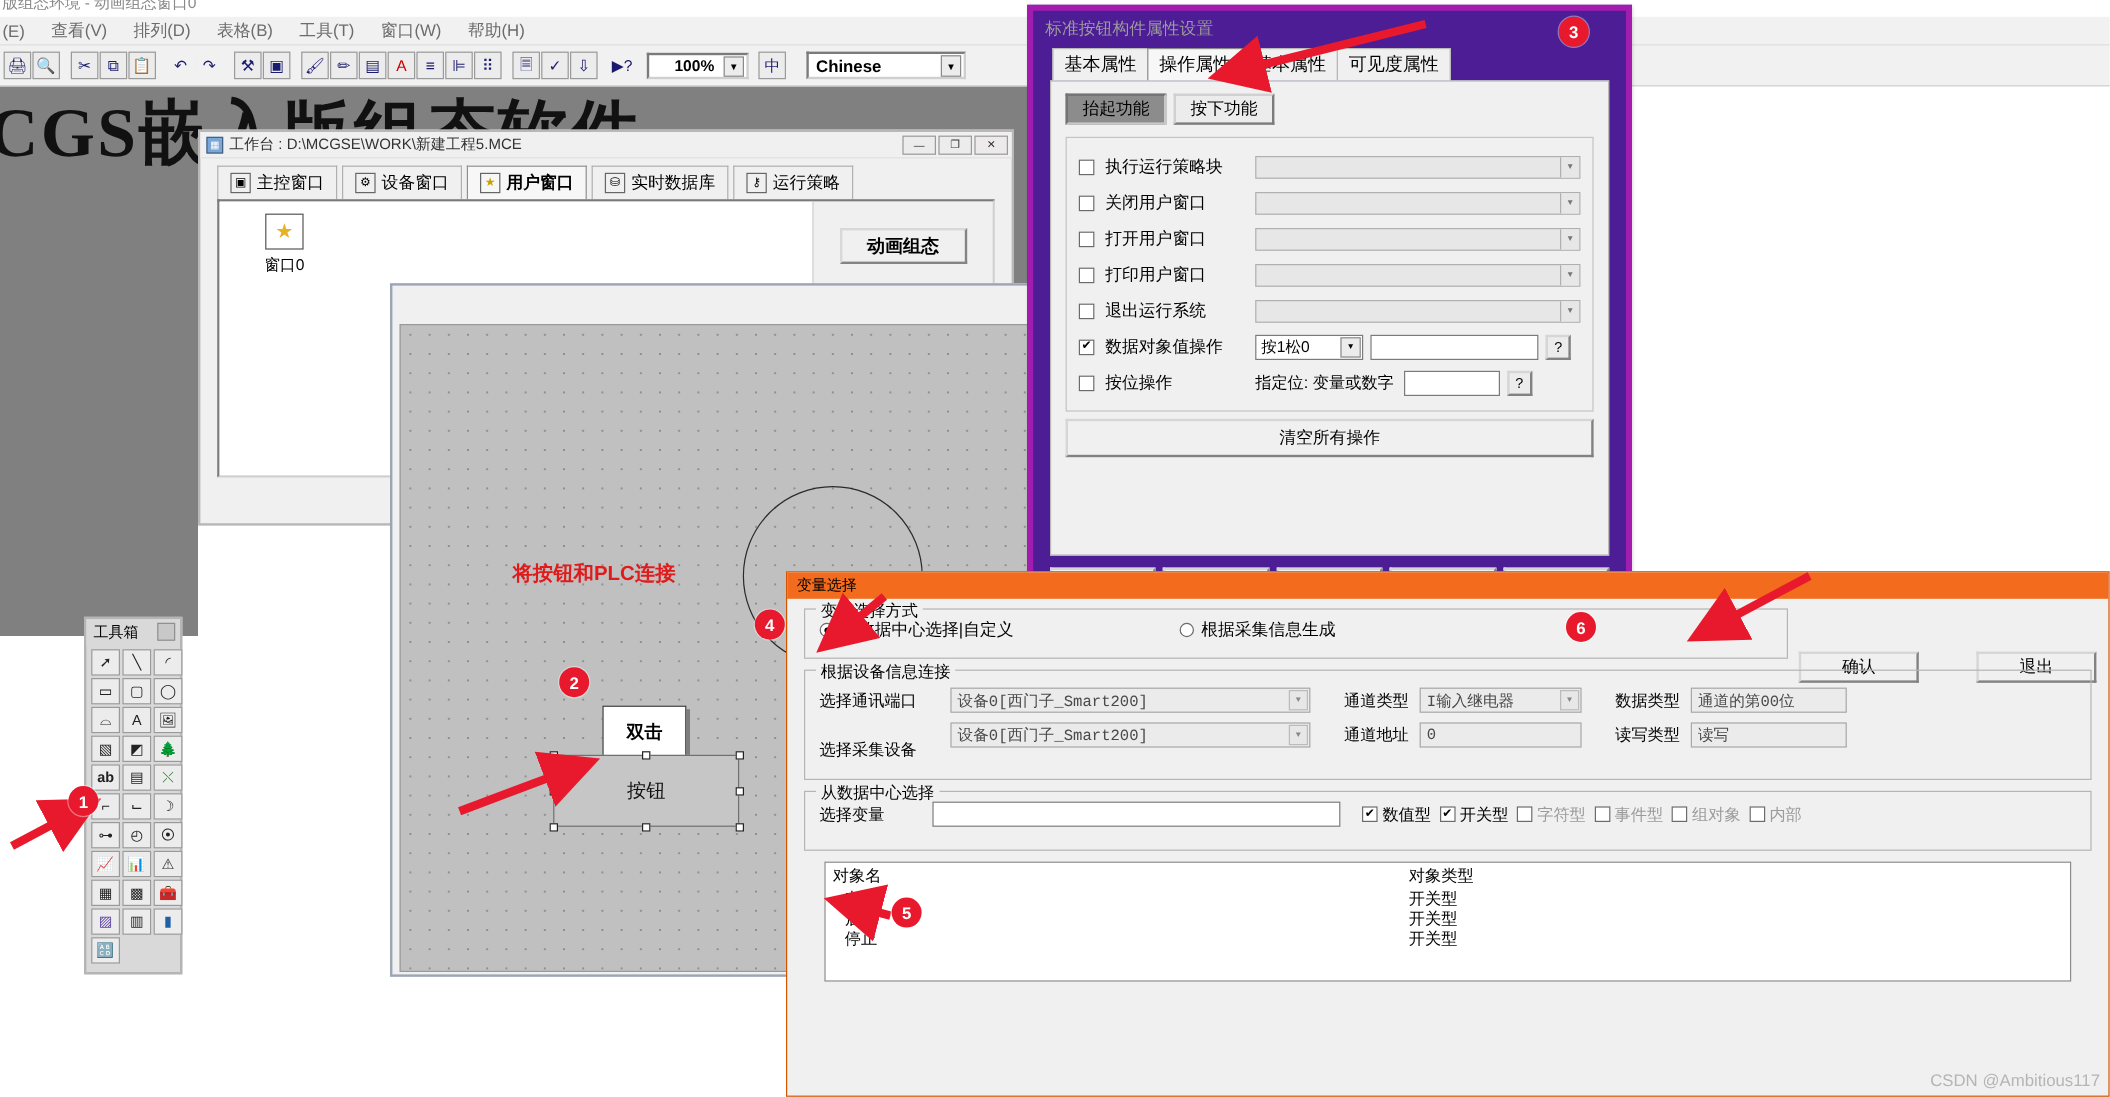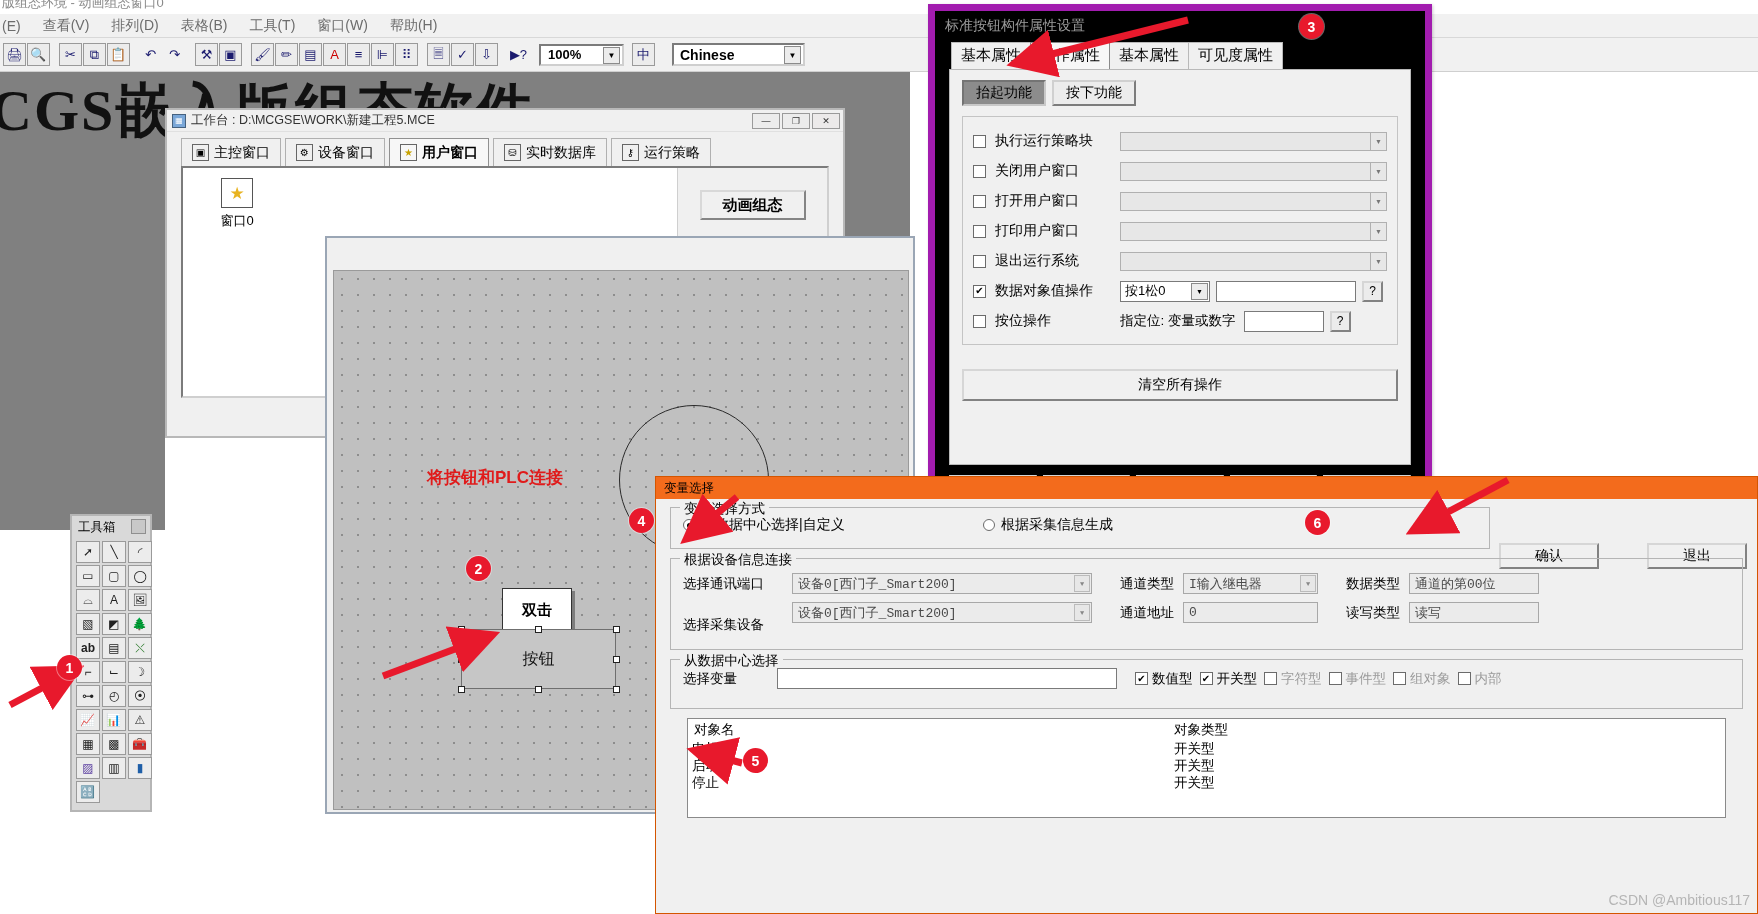--- a/index.html
+++ b/index.html
@@ -38,21 +38,21 @@
   .tbtn {
     width:23px; height:23px; margin-right:1px;
     border:1px solid transparent; background:#f1f1f1;
     display:flex; align-items:center; justify-content:center;
     font-size:13px; color:#1a1a6e; position:relative;
   }
   .tbtn.box { border:1px solid #9a9a9a; background:#ececec; }
   .tsep { width:8px; }
   .zoomsel {
     width:85px; height:22px; border:2px inset #cfcfcf; background:#fff;
-    display:flex; align-items:center; padding-left:7px;
+    display:flex; align-items:center; padding-left:21px;
     font-size:13px; font-weight:bold; position:relative;
   }
   .zoomsel .arrow {
     position:absolute; right:2px; top:1px; width:17px; height:17px;
     background:#ececec; border:1px solid #8a8a8a;
     display:flex; align-items:center; justify-content:center; font-size:8px;
   }
   .langsel {
     width:133px; height:23px; border:2px inset #cfcfcf; background:#fff;
     display:flex; align-items:center; padding-left:6px;
@@ -148,22 +148,22 @@
      padding-left:6px; font-size:12.5px; position:relative; }
   #tbx-title .grip { position:absolute; right:4px; top:3px; width:15px; height:15px;
      background:#c8c8c8; border:1px solid #8f8f8f; }
   #tbx-grid { display:grid; grid-template-columns:repeat(3,24px);
      gap:2px; padding:3px 0 0 4px; }
   .tool { width:24px; height:22px; background:#ececec; border:1px solid #9a9a9a;
      display:flex; align-items:center; justify-content:center; font-size:12px;
      color:#222; overflow:hidden; }
 
   
-  #propdlg { left:928px; top:4px; width:504px; height:524px;
-     background:#000000; border:7px solid #a21caf; box-shadow:1px 1px 3px rgba(0,0,0,.2); }
+  #propdlg { left:856px; top:4px; width:504px; height:524px;
+     background:#4c1d95; border:5px solid #a21caf; box-shadow:1px 1px 3px rgba(0,0,0,.2); }
   #prop-title { height:30px; padding-left:10px; display:flex; align-items:center;
      font-size:14px; color:#9b9b9b; }
   #prop-tabs { display:flex; padding-left:16px; align-items:flex-end; height:28px; }
   .ptab { padding:3px 9px 4px; font-size:15px; border:1px solid #b9b9b9;
      border-bottom:none; background:#f0f0f0; margin-right:-1px; }
   .ptab.active { background:#f7f7f7; border-color:#8a8a8a; position:relative; z-index:2; }
   #prop-panel { margin:0 14px; height:396px; background:#f0f0f0;
      border:1px solid #b9b9b9; padding:10px 12px 0; }
   #func-tabs { display:flex; margin-bottom:10px; }
   .ftab { width:84px; height:26px; display:flex; align-items:center; justify-content:center;
@@ -181,21 +181,21 @@
      background:#e7e7e7; border-left:1px solid #b0b0b0;
      display:flex; align-items:center; justify-content:center; font-size:7px; color:#777; }
   .combo { width:90px; height:21px; background:#fff; border:1px solid #7a7a7a;
      display:flex; align-items:center; padding-left:4px; font-size:13px; position:relative; }
   .combo .dd { position:absolute; right:1px; top:1px; width:17px; height:17px;
      background:#ececec; border:1px solid #8a8a8a;
      display:flex; align-items:center; justify-content:center; font-size:7px; }
   .txtin { height:21px; background:#fff; border:1px solid #7a7a7a; }
   .qbtn { width:21px; height:21px; background:#ececec; border:2px outset #d6d6d6;
      display:flex; align-items:center; justify-content:center; font-size:12px; }
-  #clearbtn { margin-top:24px; height:32px; border:2px outset #d6d6d6; background:#f0f0f0;
+  #clearbtn { margin-top:6px; height:32px; border:2px outset #d6d6d6; background:#f0f0f0;
      display:flex; align-items:center; justify-content:center; font-size:14px; }
   #prop-btns { display:flex; padding:10px 14px 0; gap:6px; }
   .pbtn { flex:1; height:26px; background:#f0f0f0; border:2px outset #d6d6d6;
      display:flex; align-items:center; justify-content:center; font-size:14px; }
 
   
   #vardlg { left:655px; top:476px; width:1103px; height:438px;
      background:#f0f0f0; border:1px solid #d45500; }
   #var-title { height:22px; background:#f36b1c; color:#000000;
      display:flex; align-items:center; padding-left:8px; font-size:12.5px; }
@@ -225,21 +225,21 @@
      display:flex; align-items:center; justify-content:center; font-size:14px; }
   #typechecks { display:flex; align-items:center; gap:7px; margin-left:18px; }
   .tchk { display:flex; align-items:center; font-size:13.5px; white-space:nowrap; }
   .tchk .cbx { margin-right:4px; }
   .tchk.dim { color:#9b9b9b; }
   #objlist { border:1px solid #8a8a8a; background:#fff; height:100px;
      margin:0 31px; position:relative; }
   #objlist-head { display:flex; height:21px; font-size:13.5px; }
   #objlist-head .hc { padding:2px 6px; }
   .objrow { display:flex; font-size:13.5px; height:17px; align-items:center; }
-  .objrow .c1 { width:480px; padding-left:4px; }
+  .objrow .c1 { width:480px; padding-left:16px; }
   .objrow .c2 { padding-left:6px; }
 
   
   .badge {
     position:absolute; width:25px; height:25px; border-radius:50%;
     background:#e8192c; color:#fff; font-size:14px; font-weight:bold;
     display:flex; align-items:center; justify-content:center; z-index:60;
     box-shadow:0 0 0 1px rgba(255,255,255,.4);
   }
   .arrow-svg { position:absolute; z-index:55; pointer-events:none; }

